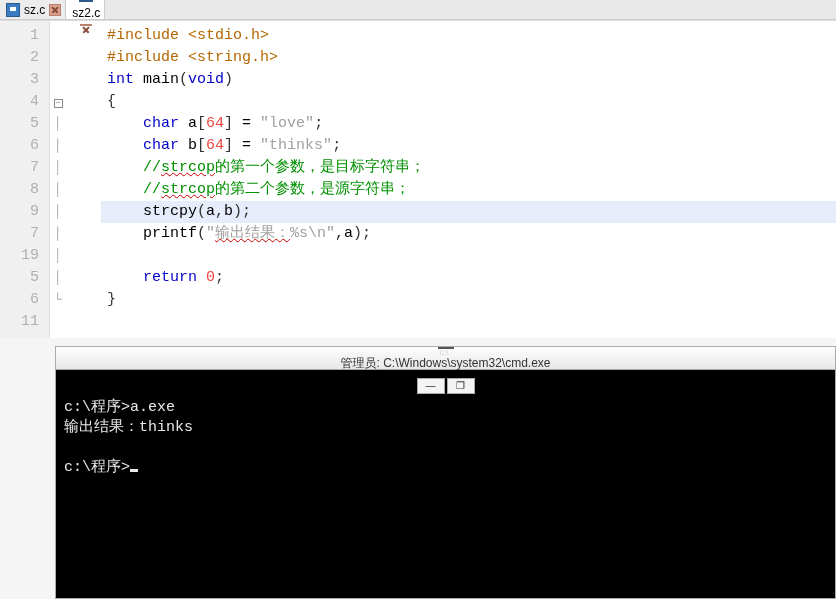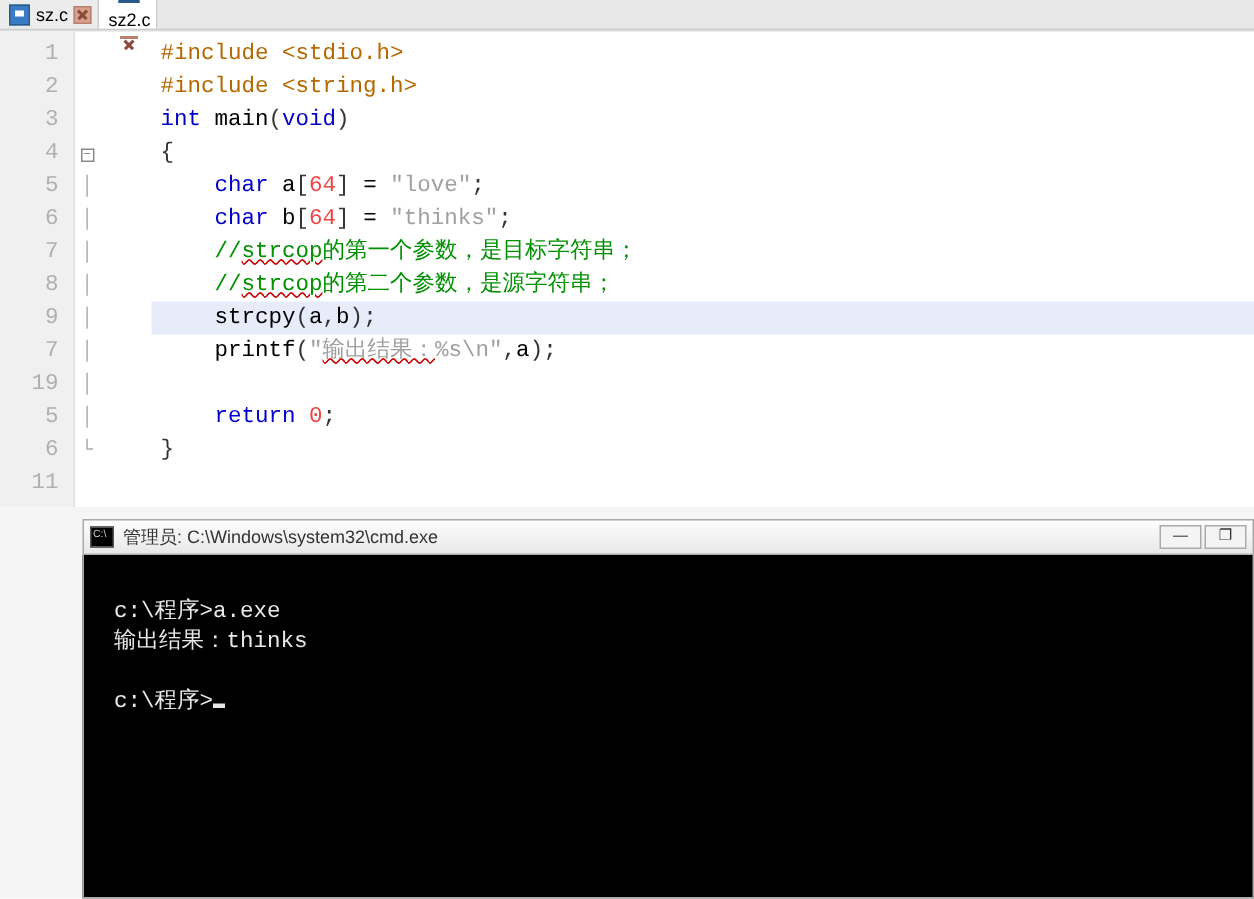--- a/index.html
+++ b/index.html
@@ -152,20 +152,21 @@
   height: 24px;
   background: linear-gradient(#fdfdfd, #e8e8e8);
   border: 1px solid #aaa;
   display: flex;
   align-items: center;
   padding: 0 4px;
   font-family: "Microsoft YaHei", Tahoma, sans-serif;
   font-size: 12px;
   color: #333;
   gap: 6px;
+  flex-direction: column;
 }
 .term-sysicon {
   width: 16px;
   height: 14px;
   background: #000;
   border: 1px solid #555;
   position: relative;
 }
 .term-sysicon::after {
   content: "C:\\";
@@ -189,21 +190,21 @@
   line-height: 14px;
   text-align: center;
   cursor: pointer;
 }
 .terminal-body {
   background: #000;
   color: #e8e8e8;
   font-family: "NSimSun", "SimSun", "Courier New", monospace;
   font-size: 15px;
   line-height: 20px;
-  padding: 28px 8px 8px 20px;
+  padding: 28px 8px 8px 8px;
   height: 229px;
   white-space: pre;
   border: 1px solid #aaa;
   border-top: none;
 }
 .term-cursor {
   display: inline-block;
   width: 8px;
   height: 3px;
   background: #e8e8e8;

